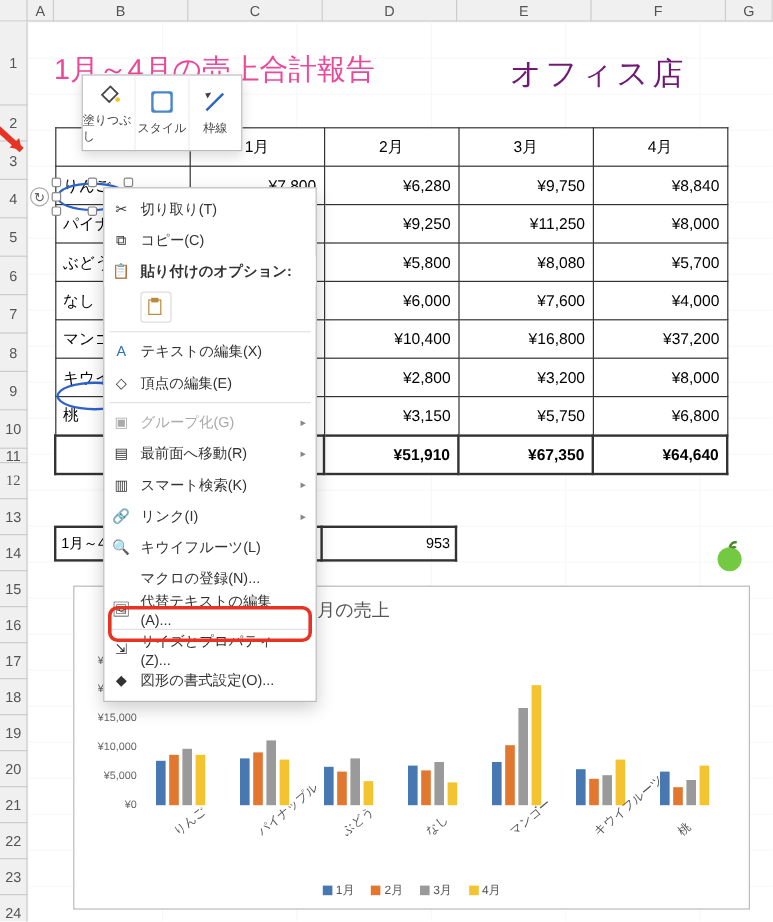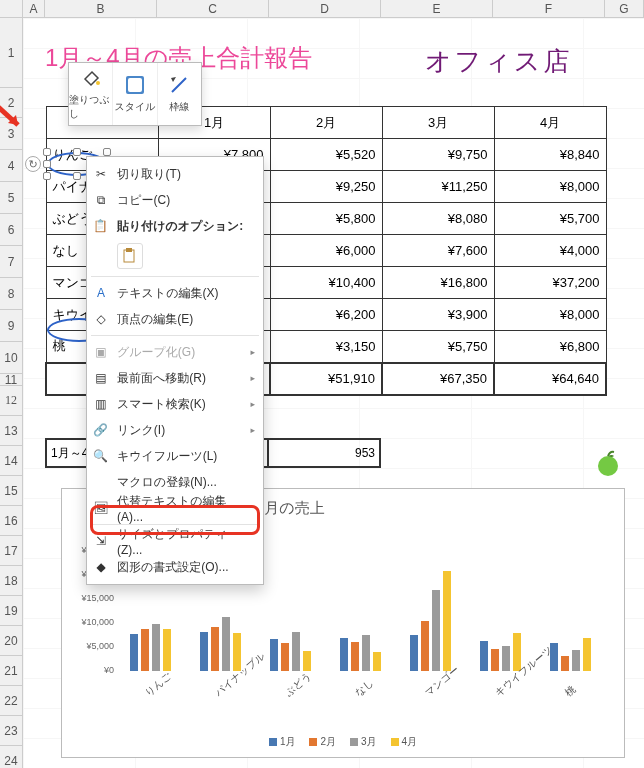--- a/index.html
+++ b/index.html
@@ -104,21 +104,21 @@
       background: #fff;
     }
     table.dtable th {
       text-align: center;
       font-weight: normal;
     }
     table.dtable td.name { text-align: left; }
     table.dtable td.num { text-align: right; }
     table.dtable tr.total td {
       border: 2px solid #333;
-      font-weight: normal;
+      font-weight: bold;
       margin-left: 24px;
     }
 
     
     .summarycells {
       position: absolute;
       left: 22px; top: 420px;
       height: 30px;
       display: flex;
     }
@@ -356,21 +356,21 @@
         <tr>
       <th style="width:112px"></th>
       <th style="width:112px">1月</th>
       <th style="width:112px">2月</th>
       <th style="width:112px">3月</th>
       <th style="width:112px">4月</th>
     </tr>
     <tr>
           <td class="name">りんご</td>
           <td class="num">¥7,800</td>
-          <td class="num">¥5,520</td>
+          <td class="num">¥6,280</td>
           <td class="num">¥9,750</td>
           <td class="num">¥8,840</td>
         </tr>
     <tr>
           <td class="name">パイナップル</td>
           <td class="num">125</td>
           <td class="num">¥9,250</td>
           <td class="num">¥11,250</td>
           <td class="num">¥8,000</td>
         </tr>
@@ -391,22 +391,22 @@
     <tr>
           <td class="name">マンゴー</td>
           <td class="num">440</td>
           <td class="num">¥10,400</td>
           <td class="num">¥16,800</td>
           <td class="num">¥37,200</td>
         </tr>
     <tr>
           <td class="name">キウイフル</td>
           <td class="num">340</td>
-          <td class="num">¥6,200</td>
-          <td class="num">¥3,900</td>
+          <td class="num">¥2,800</td>
+          <td class="num">¥3,200</td>
           <td class="num">¥8,000</td>
         </tr>
     <tr>
           <td class="name">桃</td>
           <td class="num">828</td>
           <td class="num">¥3,150</td>
           <td class="num">¥5,750</td>
           <td class="num">¥6,800</td>
         </tr>
     <tr class="total">

